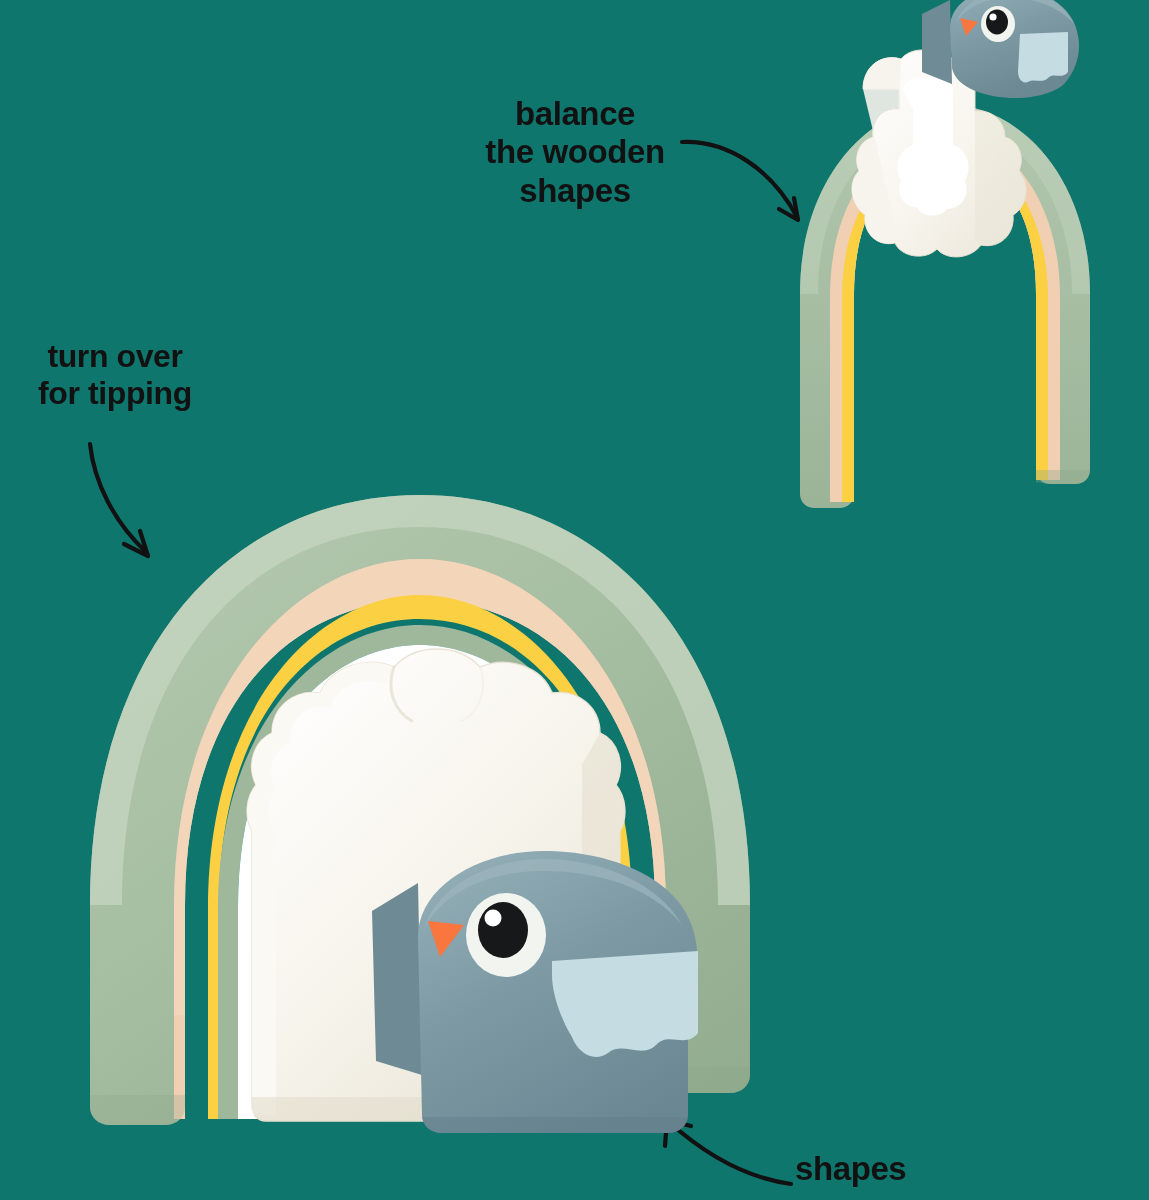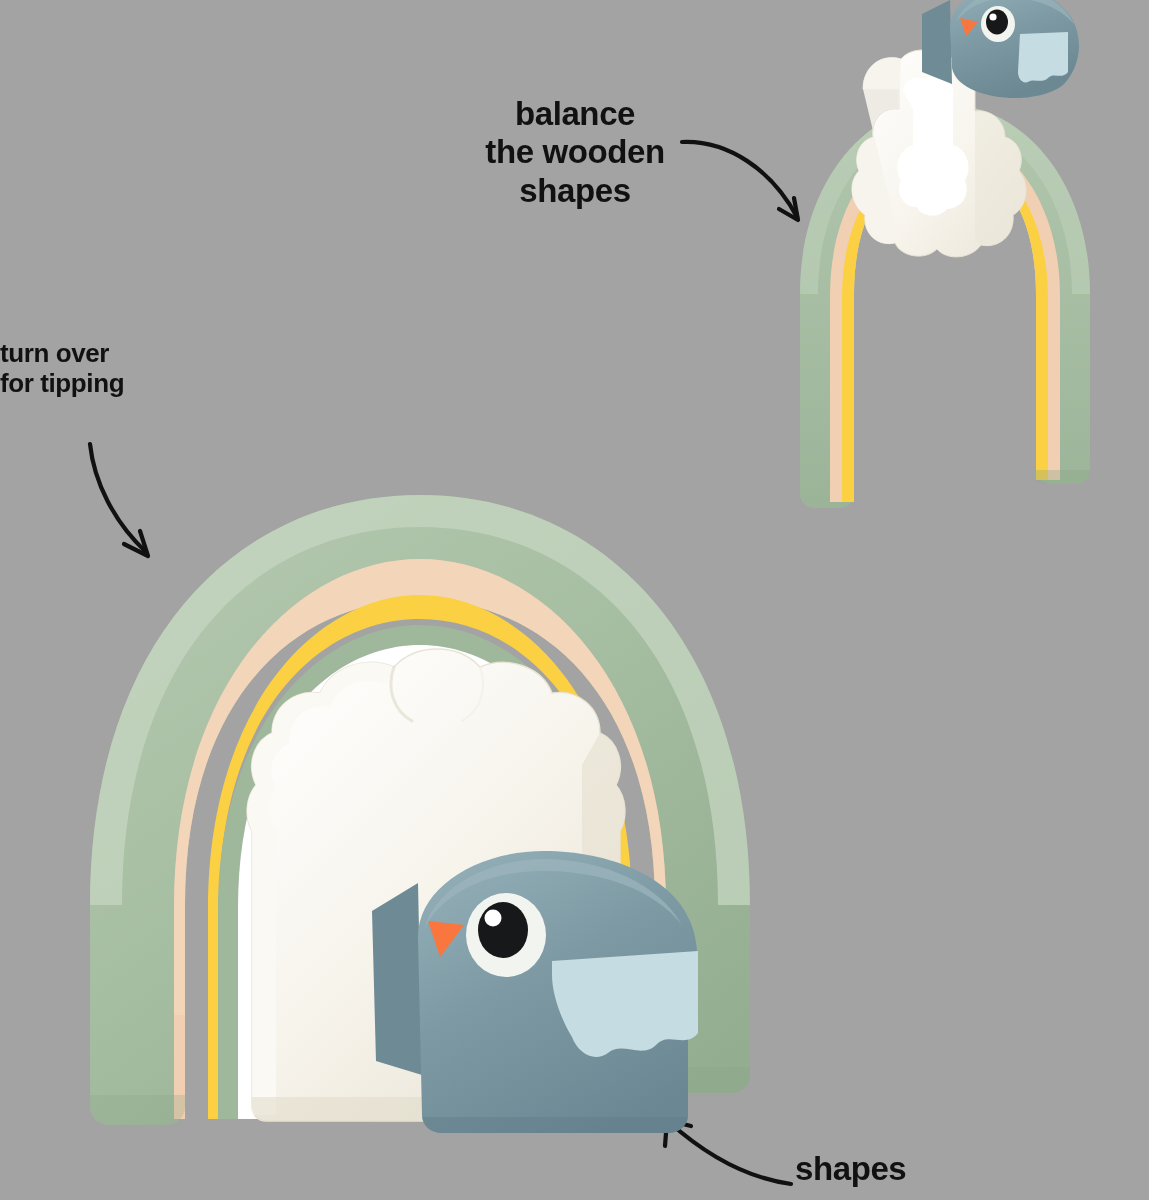--- a/index.html
+++ b/index.html
@@ -8,21 +8,21 @@
     padding: 0;
     background: #ffffff;
   }
   body {
     font-family: "Liberation Sans", sans-serif;
   }
   #stage {
     position: relative;
     width: 1149px;
     height: 1200px;
-    background: #a3a3a3;
+    background: #0f766e;
     overflow: hidden;
   }
 
   
   .callout {
     position: absolute;
     font-family: "Liberation Sans", sans-serif;
     font-weight: bold;
     color: #111111;
     letter-spacing: -0.4px;
@@ -33,22 +33,22 @@
     left: 410px;
     top: 95px;
     width: 330px;
     text-align: center;
     font-size: 33px;
   }
   #callout-tipping {
     left: 0px;
     top: 338px;
     width: 230px;
-    text-align: left;
-    font-size: 26px;
+    text-align: center;
+    font-size: 32px;
   }
   #callout-puzzle {
     left: 795px;
     top: 1150px;
     font-size: 33px;
     text-align: left;
   }
 
   .arrow-svg {
     position: absolute;

